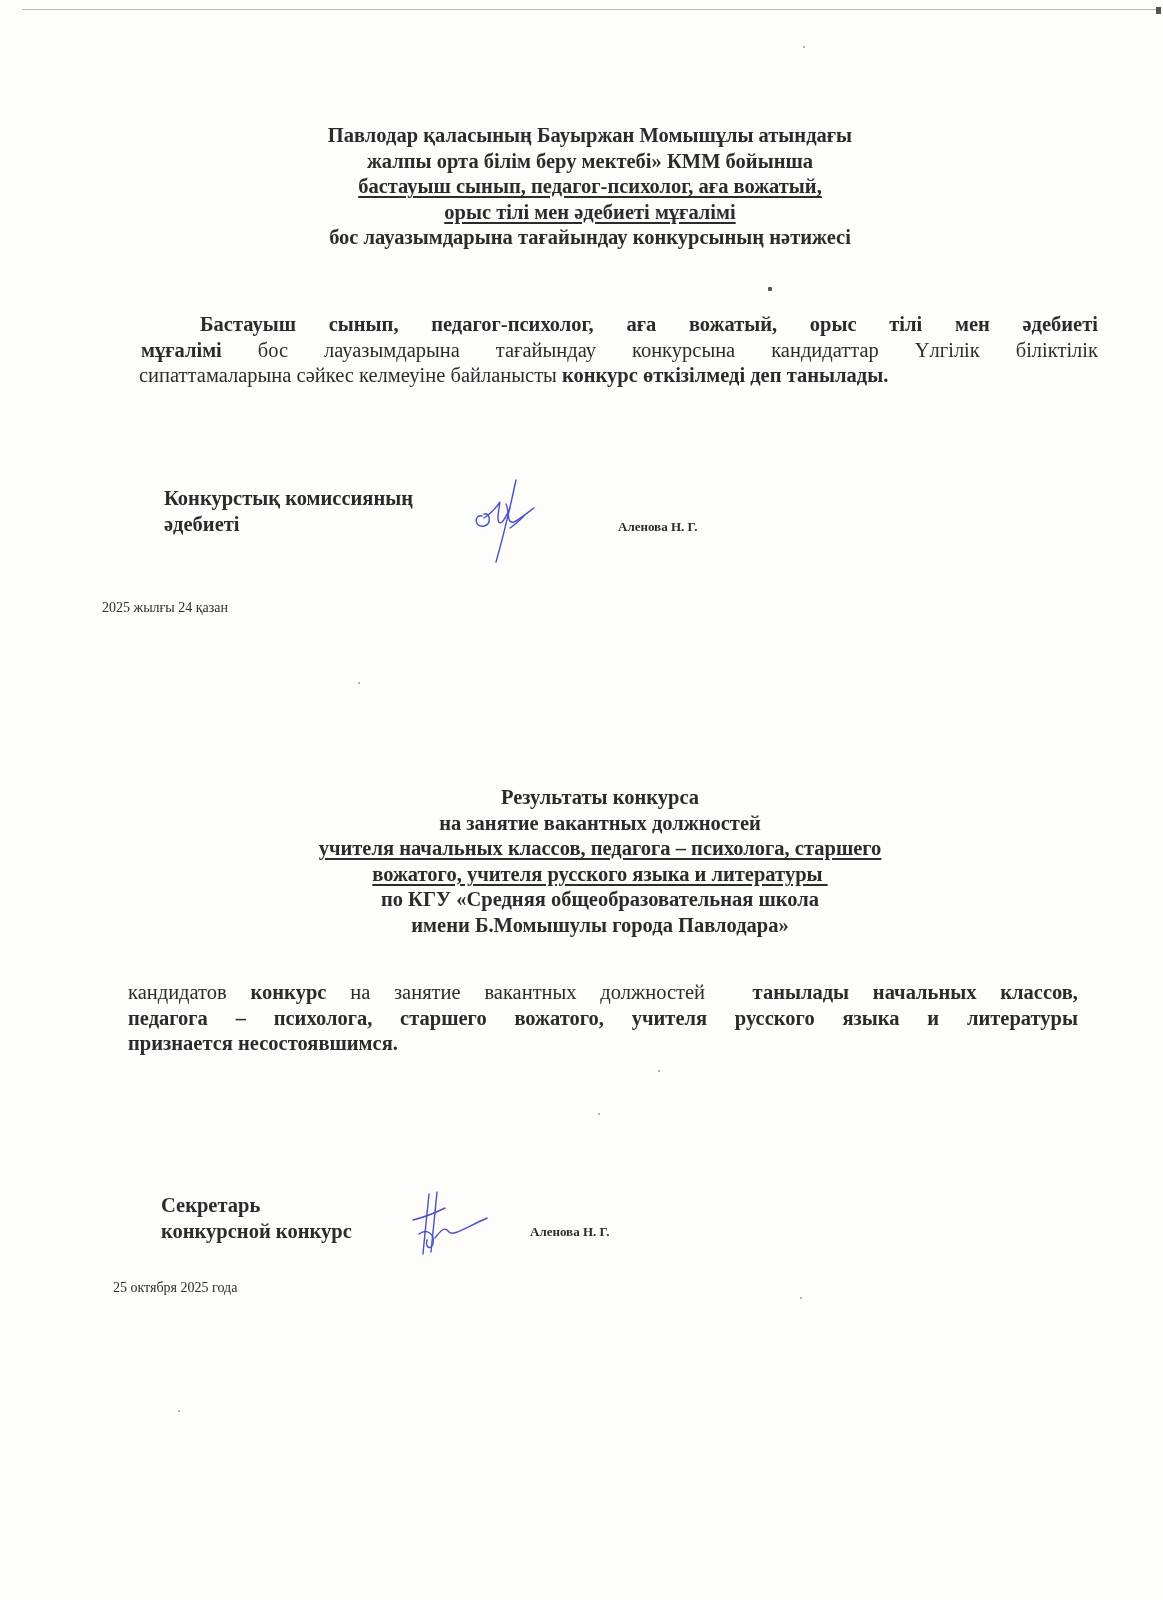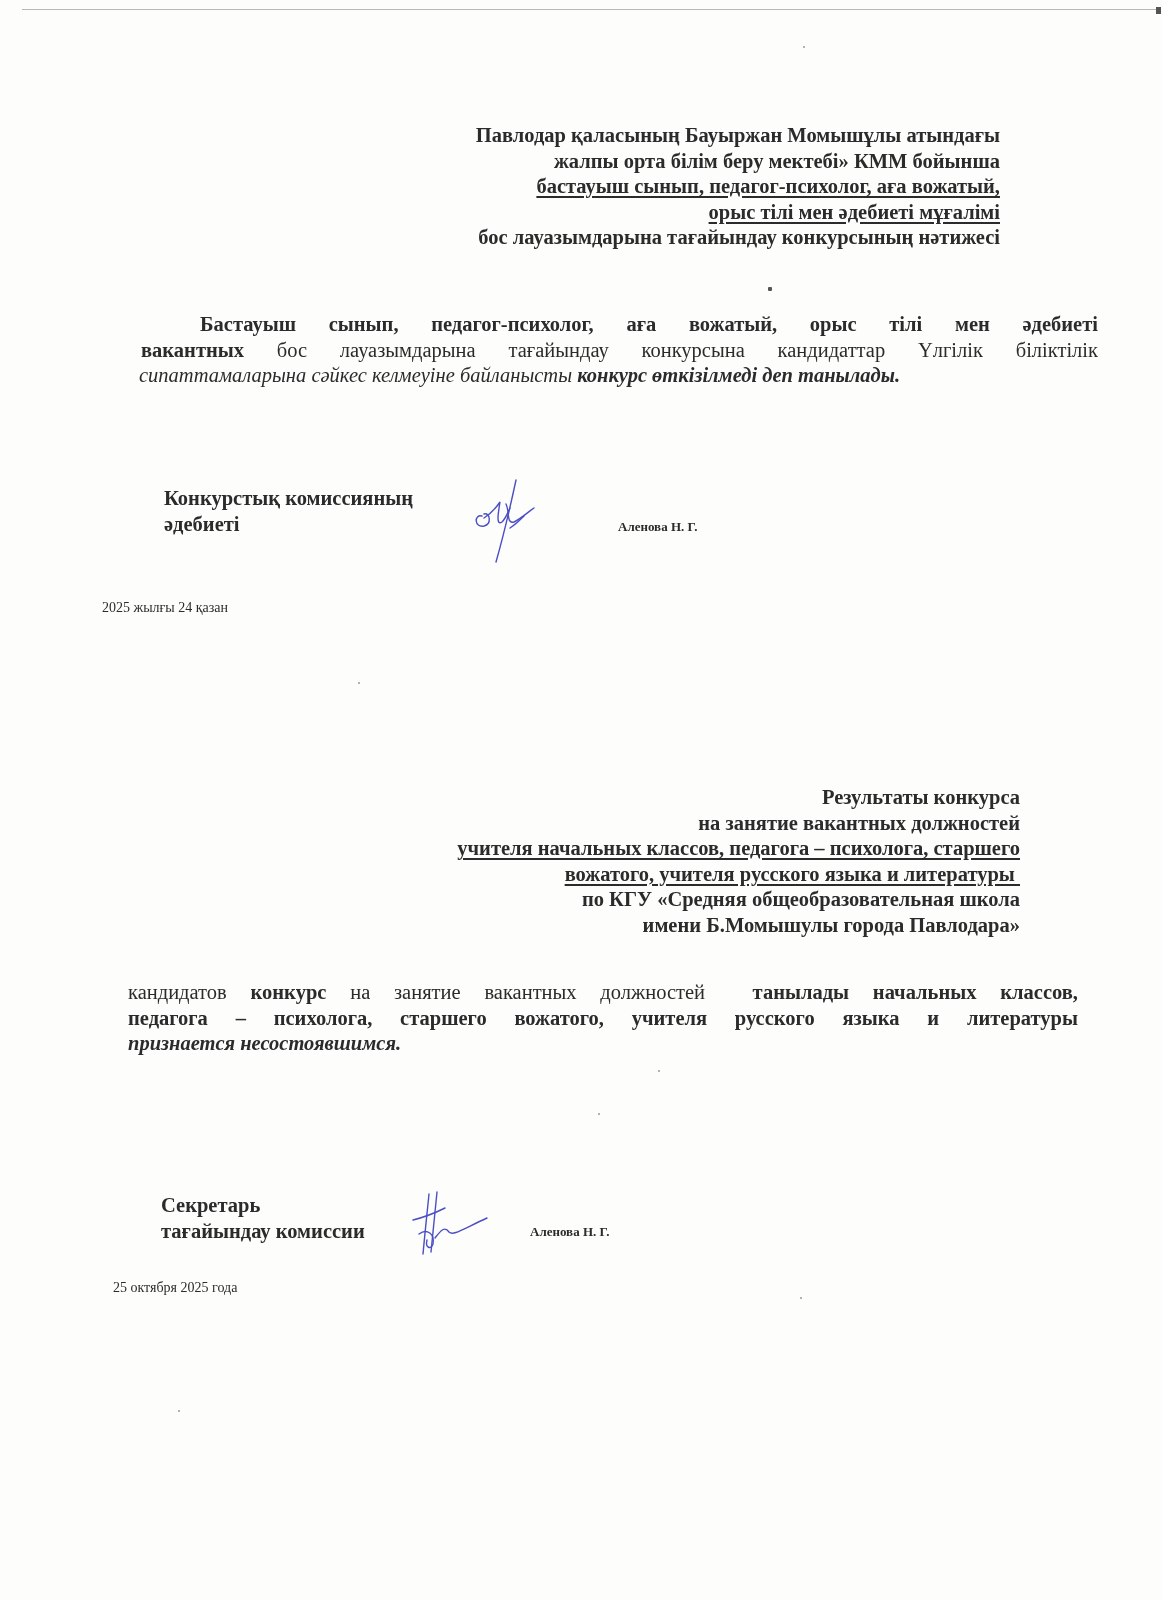--- a/index.html
+++ b/index.html
@@ -3,25 +3,25 @@
 <meta charset="utf-8">
 <style>
   html, body { margin:0; padding:0; }
   body {
     width:1163px; height:1600px; background:#fdfdfc; position:relative; overflow:hidden;
     font-family:"Liberation Serif", serif; color:#2b2b2b;
   }
   .topline { position:absolute; left:22px; top:9px; width:1138px; height:1px; background:#b9b6b8; }
   .topmark { position:absolute; left:1156px; top:7px; width:5px; height:7px; background:#555; }
   .block { position:absolute; }
-  .center { text-align:right; font-weight:bold; font-size:20.5px; line-height:25.5px; }
+  .center { text-align:center; font-weight:bold; font-size:20.5px; line-height:25.5px; }
   .u { text-decoration:underline; text-underline-offset:3px; }
   .para { font-size:20.5px; line-height:25.5px; text-align:justify; }
   .para .line { display:block; text-align:justify; text-align-last:justify; }
-  .para .line.last { text-align-last:left;font-style:italic; }
+  .para .line.last { text-align-last:left; }
   b { font-weight:bold; }
   .sig-label { font-size:20.5px; font-weight:bold; line-height:26px;margin-left:48px; }
   .name { font-size:13px; font-weight:bold; }
   .date { font-size:14px; font-weight:normal; }
   .dot { position:absolute; background:#999; width:2px; height:2px; border-radius:1px; }
   svg.sig { position:absolute; overflow:visible; }
 </style>
 </head>
 <body>
 
@@ -33,21 +33,21 @@
   <div>жалпы орта білім беру мектебі» КММ бойынша</div>
   <div class="u" style="display:inline-block">бастауыш сынып, педагог-психолог,  аға вожатый,</div><br>
   <div class="u" style="display:inline-block">орыс тілі мен әдебиеті мұғалімі</div>
   <div>бос лауазымдарына тағайындау конкурсының нәтижесі</div>
 </div>
 
 <div class="dot" style="left:768px; top:287px; width:4px; height:4px; background:#555;"></div>
 
 <div class="block para" style="left:113px; top:312px; width:965px;margin-left:20px;">
   <span class="line" style="padding-left:67px;"><b>Бастауыш сынып, педагог-психолог,  аға вожатый, орыс тілі мен әдебиеті</b></span>
-  <span class="line" style="padding-left:8px;"><b>вакантных</b><span> бос лауазымдарына тағайындау конкурсына кандидаттар Үлгілік біліктілік</span></span>
+  <span class="line" style="padding-left:8px;"><b>мұғалімі</b><span> бос лауазымдарына тағайындау конкурсына кандидаттар Үлгілік біліктілік</span></span>
   <span class="line last" style="padding-left:6px;"><span>сипаттамаларына сәйкес келмеуіне байланысты </span><b>конкурс өткізілмеді деп танылады.</b></span>
 </div>
 
 <div class="block sig-label" style="left:116px; top:485px;">
   <div>Конкурстық комиссияның</div>
   <div>әдебиеті</div>
 </div>
 <svg class="sig" style="left:470px; top:478px;" width="90" height="90" viewBox="0 0 90 90">
   <g fill="none" stroke="#4b4fc4" stroke-width="1.4" stroke-linecap="round">
     <path d="M12 38 C4 36 4 50 14 48 C22 46 20 34 14 36"></path>
@@ -77,21 +77,21 @@
   <span class="line"><span>кандидатов </span><b>конкурс</b><span style="white-space:pre"> на занятие вакантных должностей  </span><b>танылады начальных классов,</b></span>
   <span class="line"><b>педагога – психолога, старшего вожатого, учителя русского языка и литературы</b></span>
   <span class="line last"><b>признается несостоявшимся.</b></span>
 </div>
 
 <div class="dot" style="left:658px; top:1070px;"></div>
 <div class="dot" style="left:598px; top:1113px;"></div>
 
 <div class="block sig-label" style="left:113px; top:1192px;">
   <div>Секретарь</div>
-  <div>тағайындау комиссии</div>
+  <div>конкурсной конкурс</div>
 </div>
 <svg class="sig" style="left:405px; top:1190px;" width="90" height="70" viewBox="0 0 90 70">
   <g fill="none" stroke="#4b4fc4" stroke-width="1.4" stroke-linecap="round">
     <path d="M24 4 C22 24 20 42 18 64"></path>
     <path d="M32 2 C30 22 28 42 26 62"></path>
     <path d="M8 30 C16 28 28 24 40 18"></path>
     <path d="M14 44 C22 38 30 44 28 54 C26 60 20 58 22 50"></path>
     <path d="M30 48 C36 40 40 36 44 42 C48 46 56 40 82 28"></path>
   </g>
 </svg>

